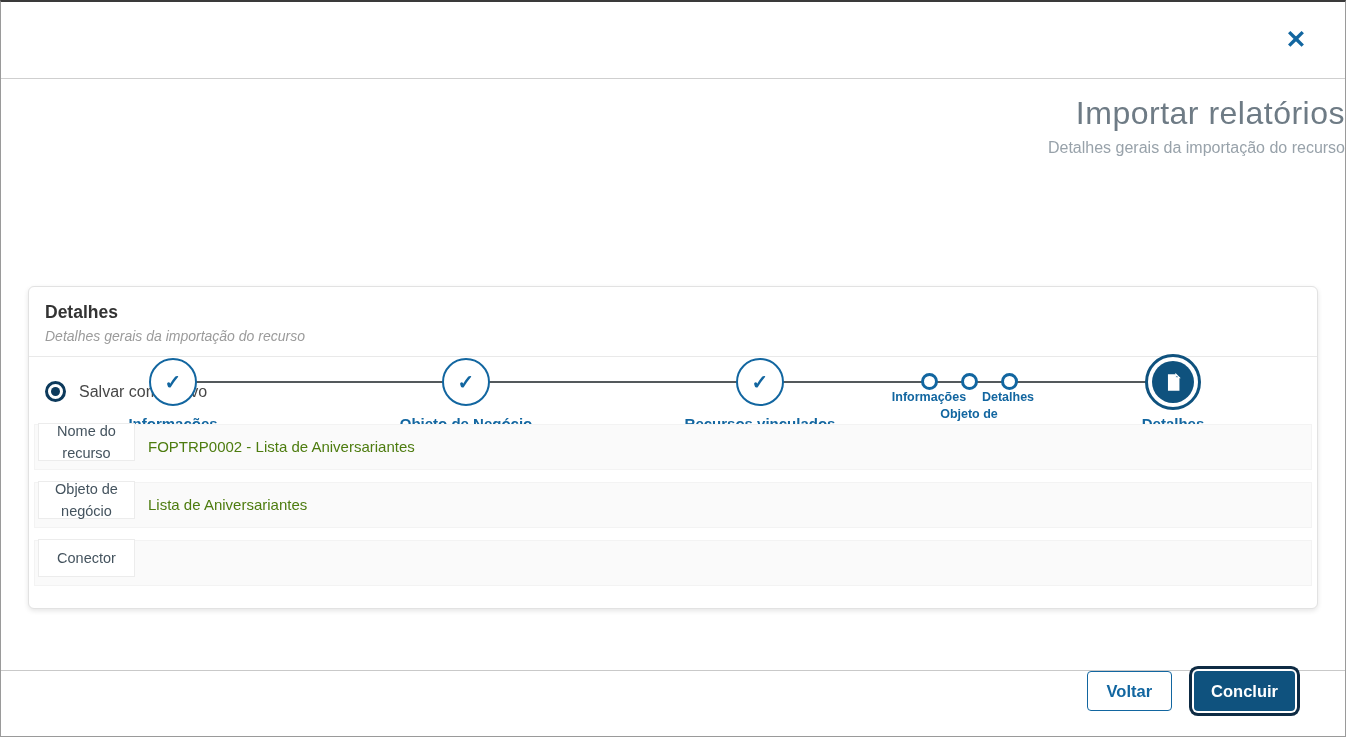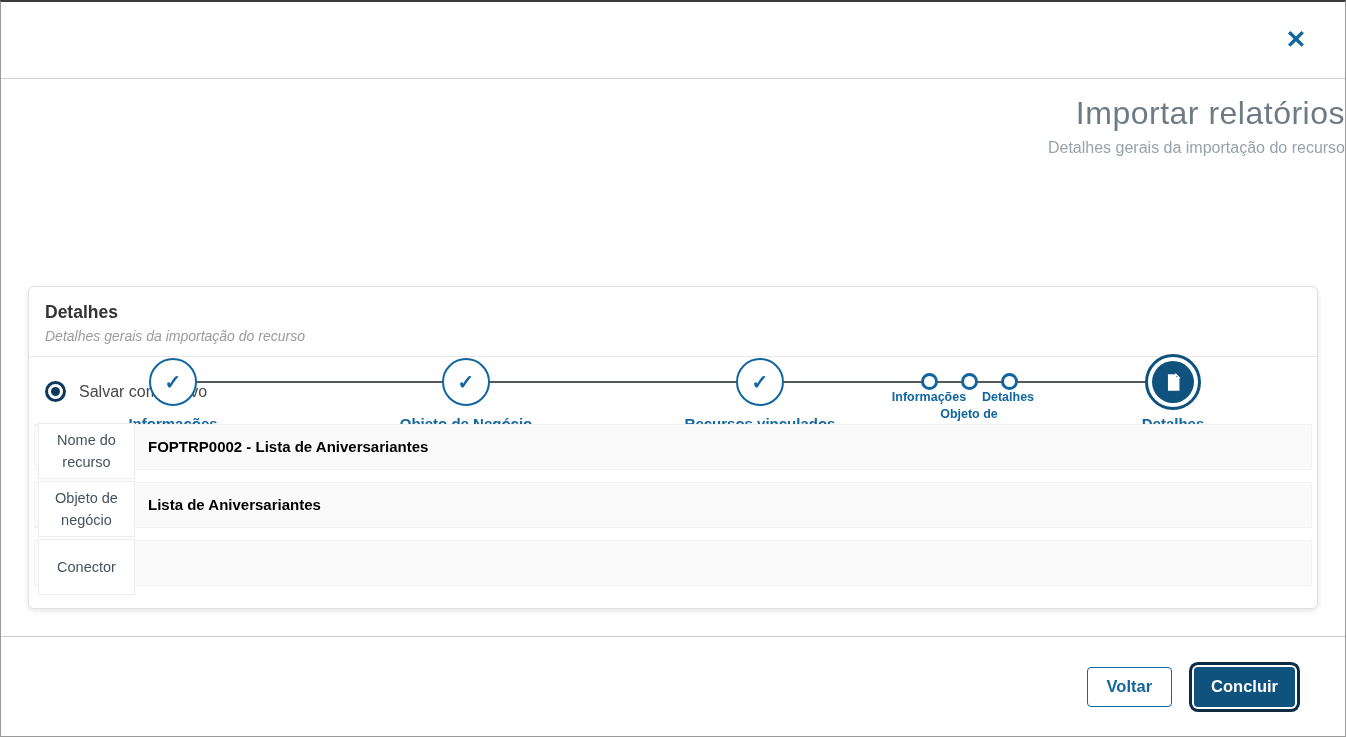--- a/index.html
+++ b/index.html
@@ -146,44 +146,43 @@
   .radio-text { font-size: 16px; color: #474747; }
   .fields { display: flex; flex-direction: column; gap: 12px; padding: 0 5px; }
   .field-row {
     position: relative;
     height: 46px;
     background: #fafafa;
     border: 1px solid #f3f3f3;
   }
   .field-label {
     position: absolute; left: 3px; top: -2px;
-    width: 97px; height: 56px;
+    width: 97px; height: 38px;
     background: #fff;
     border: 1px solid #ececec;
     display: flex; align-items: center; justify-content: center;
     text-align: center;
     font-size: 14.5px; color: #44535e;
     line-height: 1.55;
     padding: 0 6px;
   }
   .field-value {
     margin-left: 113px;
     line-height: 44px;
     font-size: 15px;
-    color: #000000;
+    color: #4d7c0f;
     white-space: nowrap;
-    font-weight: bold;
   }
   
   .footer {
     position: absolute; left: 0; right: 0; bottom: 0;
-    height: 100px;
+    height: 66px;
     background: #fff;
     border-top: 1px solid #c9c9c9;
-    display: flex; align-items: center; justify-content: flex-end;
+    display: flex; justify-content: flex-end;
     gap: 22px;
     padding-right: 30px;
   }
   .btn {
     height: 40px;
     border-radius: 4px;
     font-family: "Liberation Sans", sans-serif;
     font-size: 16.5px; font-weight: 700;
     cursor: pointer;
   }

